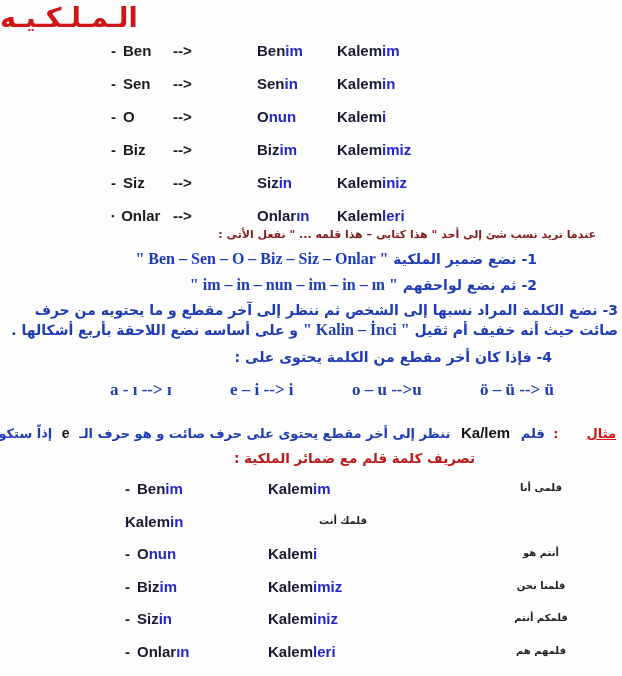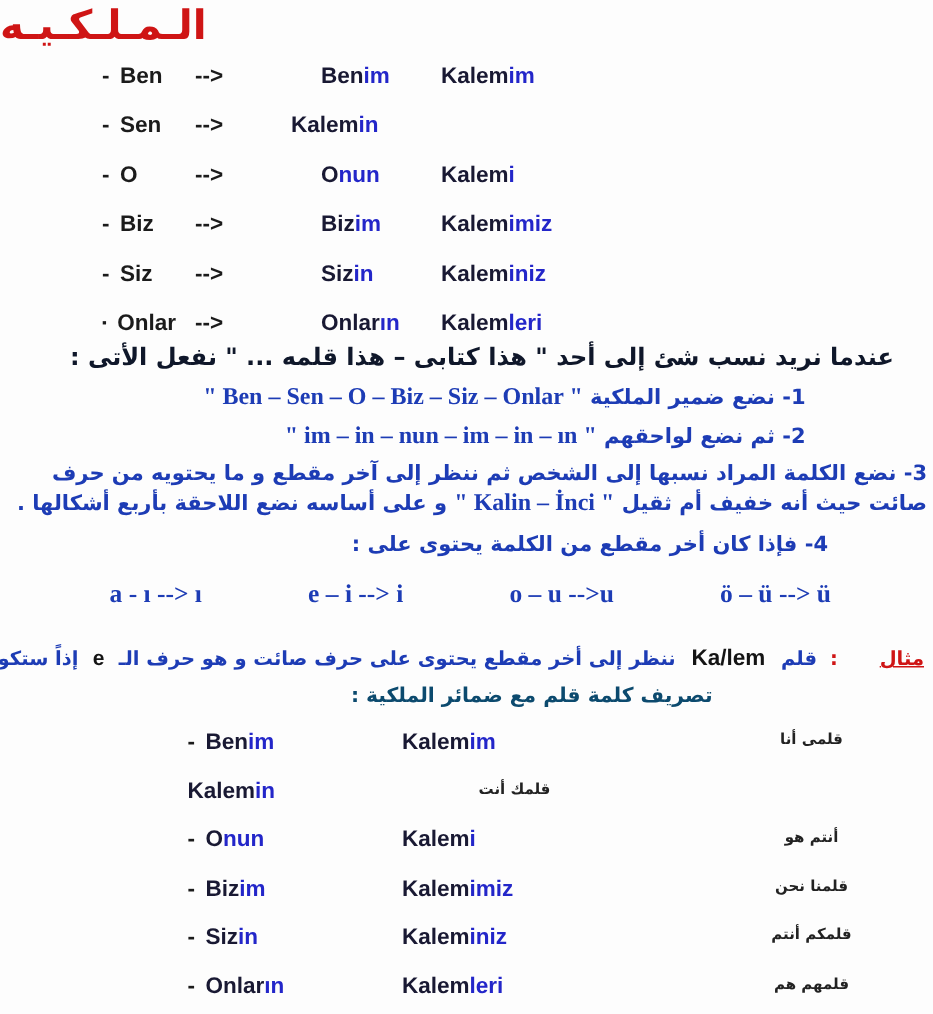--- a/index.html
+++ b/index.html
@@ -16,21 +16,21 @@
     margin-top: 2px;
     width: 552px;
     text-align: left;
     font: bold 27px "DejaVu Sans", sans-serif;
     color: #cf1515;
     letter-spacing: 2px;
   }
 
   
   .ilist {
-    margin: 9px 0 0 68px;
+    margin: 9px 0 0 111px;
     font-family: "Liberation Sans", "DejaVu Sans", sans-serif;
     font-weight: bold;
     font-size: 15px;
     color: #1b1b1b;
   }
   .irow {
     display: grid;
     grid-template-columns: 62px 60px 100px auto;
     height: 33px;
     align-items: start;
@@ -43,22 +43,22 @@
   .stem { color: #191933; }
   .suf  { color: #2326c9; }
   .arrow { color: #1b1b1b; }
 
   
   .intro-line {
     margin: 4px 26px 0 0;
     direction: rtl;
     text-align: right;
     font-weight: bold;
-    font-size: 16px;
-    color: #0f172a;
+    font-size: 11px;
+    color: #7f1d1d;
   }
 
   
   .step {
     direction: rtl;
     text-align: right;
     font-weight: bold;
     font-size: 14px;
     color: #1d3cb5;
   }
@@ -71,21 +71,21 @@
   .s1 { margin: 9px 85px 0 0; }
   .s2 { margin: 8px 85px 0 0; }
   .s3 { margin: 6px 4px 0 0; line-height: 20px; }
   .s4 { margin: 9px 70px 15px 0; }
 
   
   .vowels {
     display: flex;
     justify-content: space-between;
     margin-top: 13px;
-    padding: 0 68px 0 73px;
+    padding: 0 68px 0 110px;
     font-family: "Liberation Serif", "DejaVu Serif", serif;
     font-weight: bold;
     font-size: 17px;
     color: #1d3cb5;
   }
 
   
   .example {
     margin: 21px 6px 0 0;
     direction: rtl;
@@ -106,21 +106,21 @@
     font-size: 14px; color: #141414; margin: 0 5px;
   }
 
   
   .conj-head {
     margin: 6px 147px 0 0;
     direction: rtl;
     text-align: right;
     font-weight: bold;
     font-size: 13.5px;
-    color: #0c4a6e;
+    color: #b91c1c;
   }
 
   
   .ctable {
     margin: 14px 0 0 125px;
     font-family: "Liberation Sans", "DejaVu Sans", sans-serif;
     font-weight: bold;
     font-size: 15px;
     color: #1b1b1b;
   }
@@ -151,20 +151,21 @@
   <div class="ilist">
     <div class="irow">
       <span class="c1"><span class="dash">-</span><span>Ben</span></span>
       <span class="c2 arrow">--&gt;</span>
       <span class="c3"><span class="stem">Ben</span><span class="suf">im</span></span>
       <span class="c4"><span class="stem">Kalem</span><span class="suf">im</span></span>
     </div>
     <div class="irow">
       <span class="c1"><span class="dash">-</span><span>Sen</span></span>
       <span class="c2 arrow">--&gt;</span>
+      <span class="c3"><span class="stem">Sen</span><span class="suf">in</span></span>
       <span class="c4"><span class="stem">Kalem</span><span class="suf">in</span></span>
     </div>
     <div class="irow">
       <span class="c1"><span class="dash">-</span><span>O</span></span>
       <span class="c2 arrow">--&gt;</span>
       <span class="c3"><span class="stem">O</span><span class="suf">nun</span></span>
       <span class="c4"><span class="stem">Kalem</span><span class="suf">i</span></span>
     </div>
     <div class="irow">
       <span class="c1"><span class="dash">-</span><span>Biz</span></span>

